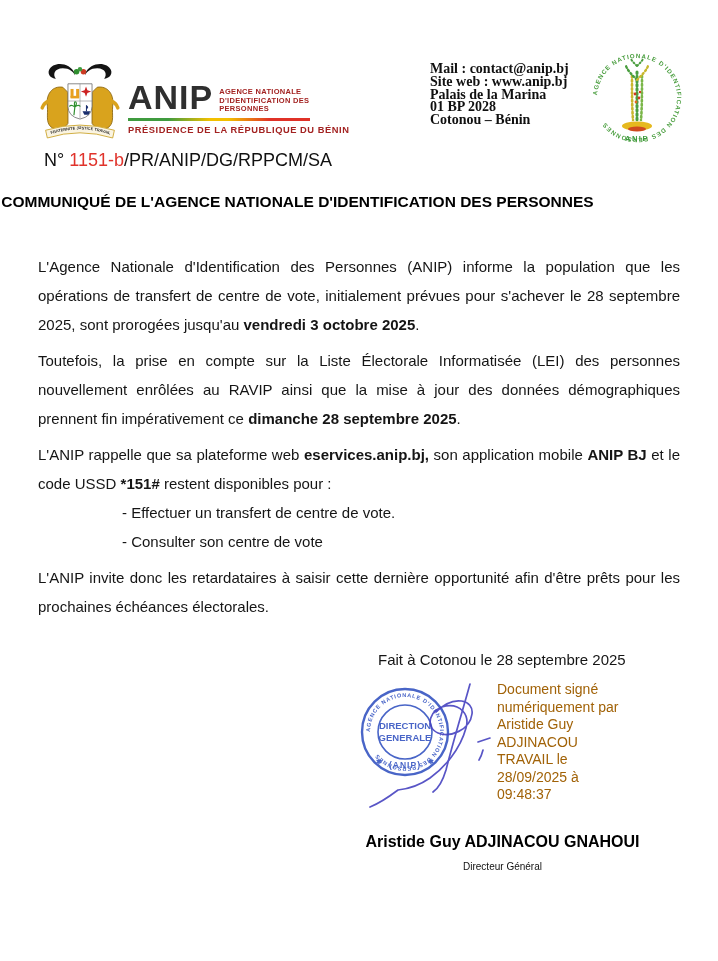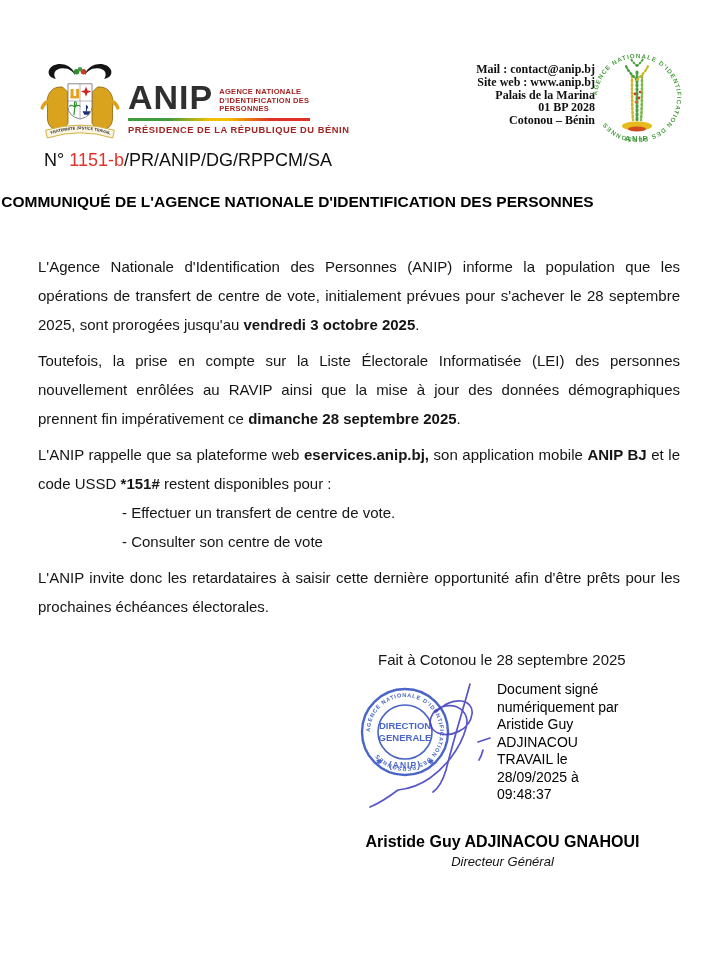--- a/index.html
+++ b/index.html
@@ -7,41 +7,41 @@
         font-family:"Liberation Sans",sans-serif;color:#111;overflow:hidden;}
   
   .coa{position:absolute;left:36px;top:58px;}
   .anip-logo{position:absolute;left:128px;top:82px;width:184px;}
   .logo-row{display:flex;align-items:flex-start;}
   .wordmark{font-size:34px;font-weight:bold;color:#2f2f2f;letter-spacing:1px;line-height:30px;}
   .agency{margin-left:6px;margin-top:6px;font-size:7.5px;font-weight:bold;color:#a32322;line-height:8.5px;letter-spacing:.3px;}
   .tricolor{height:3.5px;width:182px;margin-top:4px;
     background:linear-gradient(90deg,#3f9b3f 0%,#3f9b3f 22%,#f3c000 45%,#f3c000 55%,#e03127 78%,#e03127 100%);}
   .presidency{margin-top:4px;font-size:9.3px;font-weight:bold;color:#a32322;letter-spacing:.55px;white-space:nowrap;}
-  .contact{position:absolute;left:430px;top:63px;width:165px;text-align:right;
-    font-family:"Liberation Serif",serif;font-weight:bold;font-size:12px;line-height:12.8px;color:#101010;}
+  .contact{position:absolute;left:430px;top:63px;width:165px;
+    font-family:"Liberation Serif",serif;font-weight:bold;font-size:14px;line-height:12.8px;color:#101010;}
   .seal{position:absolute;left:588px;top:46px;}
   
   .ref{position:absolute;left:44px;top:150px;font-size:18px;color:#111;}
   .ref .num{color:#e0332b;}
   .title{position:absolute;left:0;top:193px;width:595px;text-align:center;font-size:15.5px;font-weight:bold;
     text-underline-offset:3px;color:#000;}
   
   .body{position:absolute;left:38px;top:252px;width:642px;font-size:15px;line-height:29px;color:#151515;}
   .body p{margin:0 0 7px 0;text-align:justify;}
   .body .b, .b{font-weight:bold;}
   .list{padding-left:84px;margin:0 0 7px 0;}
   .list div{line-height:29px;}
   
   .place-date{position:absolute;left:378px;top:651px;font-size:15px;color:#151515;}
   .stamp-wrap{position:absolute;left:348px;top:676px;}
-  .digital{position:absolute;left:497px;top:681px;width:150px;font-size:14px;line-height:17.5px;color:#000000;}
+  .digital{position:absolute;left:497px;top:681px;width:150px;font-size:14px;line-height:17.5px;color:#a16207;}
   .signer{position:absolute;left:335px;top:833px;width:335px;text-align:center;}
   .signer .name{font-size:16px;font-weight:bold;color:#000;}
-  .signer .role{font-size:13px;margin-top:3px;color:#111;font-style:italic;}
+  .signer .role{font-size:10px;margin-top:10px;color:#111;}
 </style>
 </head>
 <body>
 
 <div class="page">
 
   <div class="coa">
     <svg width="88" height="86" viewBox="0 0 100 100">
 
       <path d="M44,18 C38,4 18,4 14,14 C12,19 16,24 22,24 C18,20 20,12 30,12 C38,12 42,16 44,20 Z" fill="#141414"></path>

